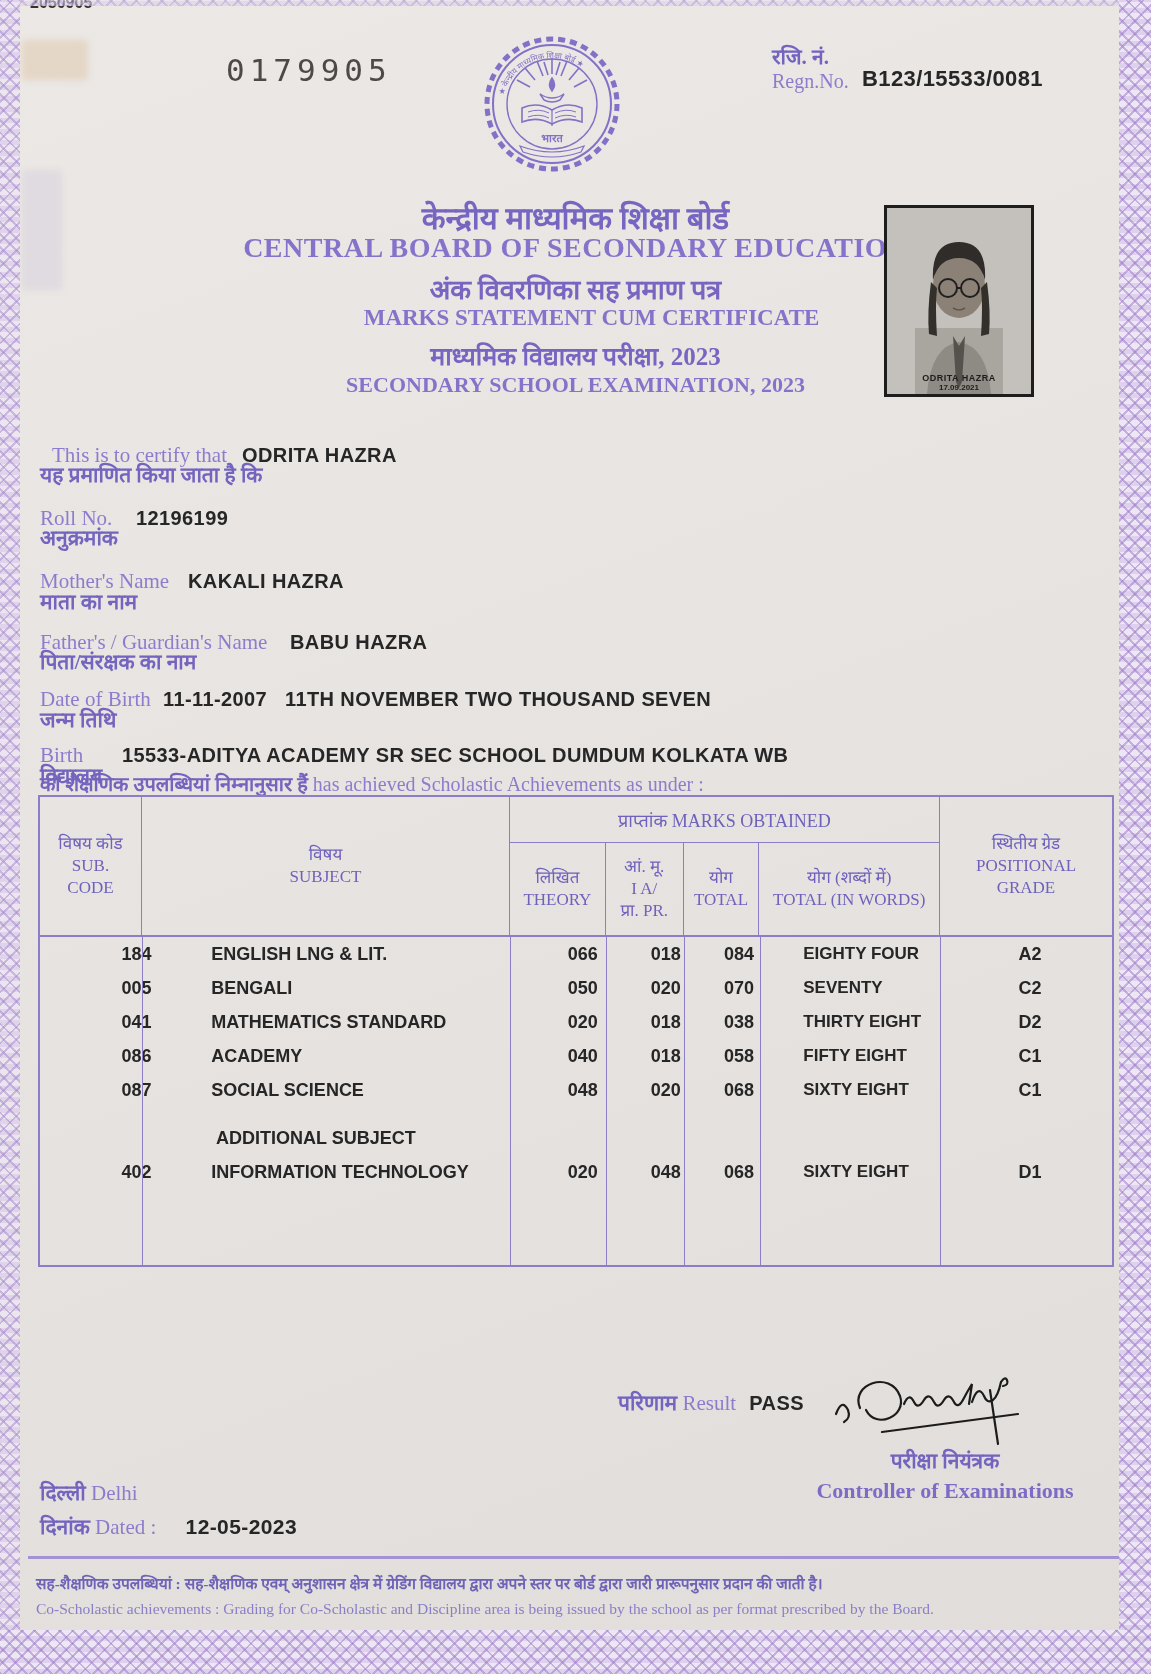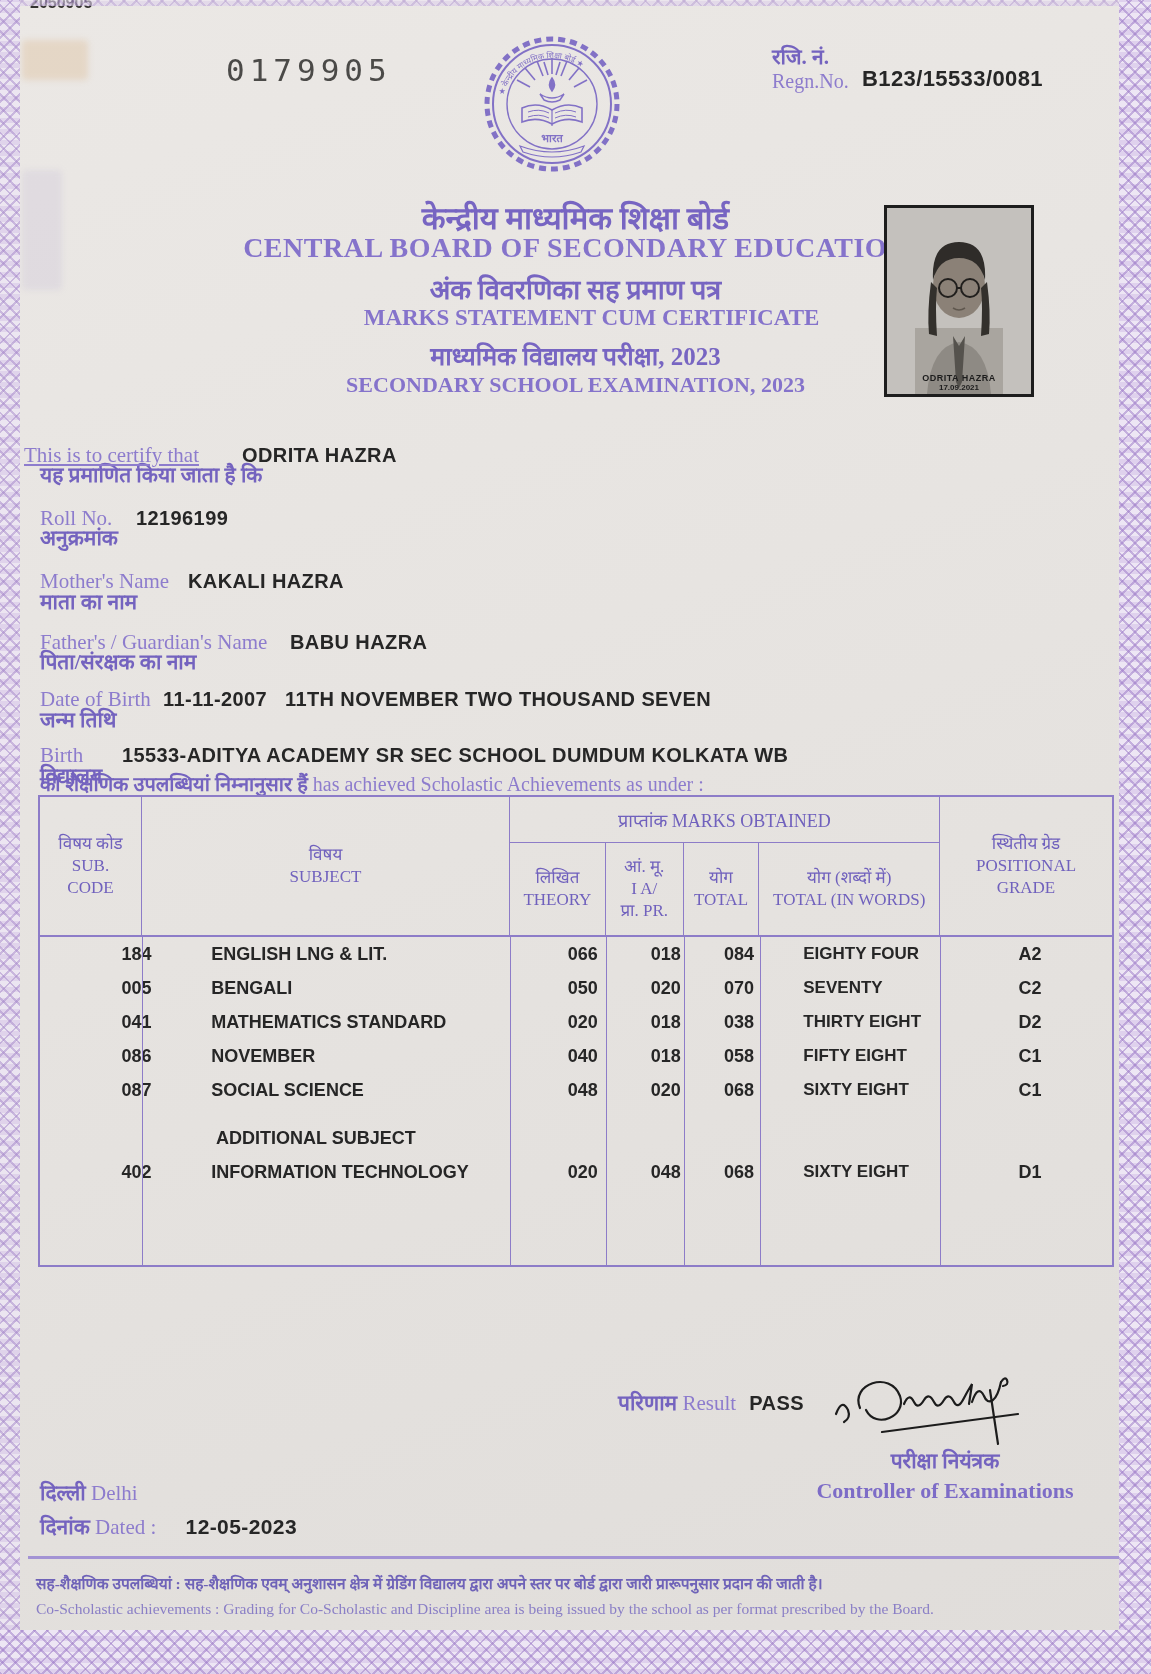--- a/index.html
+++ b/index.html
@@ -171,21 +171,21 @@
       <path d="M70 80 L74 80" stroke="#211f1d" stroke-width="2"></path>
       <path d="M66 100 q6 4 12 0" stroke="#5f574e" stroke-width="1.6" fill="none"></path>
     </svg>
     <div class="photo-cap">
       <div class="nm">ODRITA HAZRA</div>
       <div class="dt">17.09.2021</div>
     </div>
   </div>
 
   <div class="abs hi lbl-hi" style="left:40px;top:413px;">यह प्रमाणित किया जाता है कि</div>
-  <div class="abs en-lb lbl-en" style="left:24px;top:443px;text-decoration:underline;">This is to certify that</div>
+  <div class="abs en-lb lbl-en" style="left:52px;top:443px;">This is to certify that</div>
   <div class="abs v" style="left:242px;top:444px;font-size:20px;">ODRITA HAZRA</div>
 
   <div class="abs hi lbl-hi" style="left:40px;top:476px;">अनुक्रमांक</div>
   <div class="abs en-lb lbl-en" style="left:40px;top:506px;">Roll No.</div>
   <div class="abs v" style="left:136px;top:507px;font-size:20px;">12196199</div>
 
   <div class="abs hi lbl-hi" style="left:40px;top:540px;">माता का नाम</div>
   <div class="abs en-lb lbl-en" style="left:40px;top:569px;">Mother's Name</div>
   <div class="abs v" style="left:188px;top:570px;font-size:20px;">KAKALI HAZRA</div>
 
@@ -263,21 +263,21 @@
         <div class="c col-code">041</div>
         <div class="l col-subj">MATHEMATICS STANDARD</div>
         <div class="c col-th">020</div>
         <div class="c col-ia">018</div>
         <div class="c col-tot">038</div>
         <div class="w col-words">THIRTY EIGHT</div>
         <div class="c col-grade">D2</div>
       </div>
       <div class="trow">
         <div class="c col-code">086</div>
-        <div class="l col-subj">NOVEMBER</div>
+        <div class="l col-subj">ACADEMY</div>
         <div class="c col-th">040</div>
         <div class="c col-ia">018</div>
         <div class="c col-tot">058</div>
         <div class="w col-words">FIFTY EIGHT</div>
         <div class="c col-grade">C1</div>
       </div>
       <div class="trow">
         <div class="c col-code">087</div>
         <div class="l col-subj">SOCIAL SCIENCE</div>
         <div class="c col-th">048</div>

